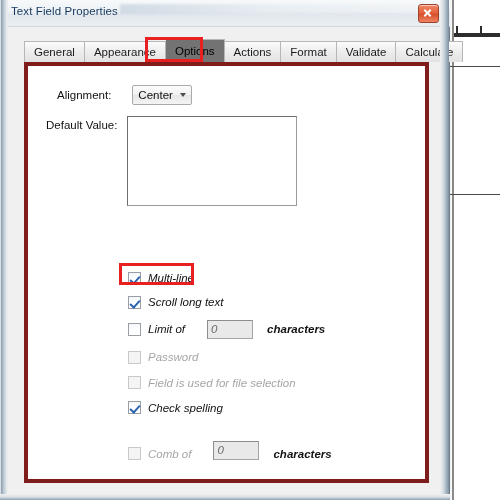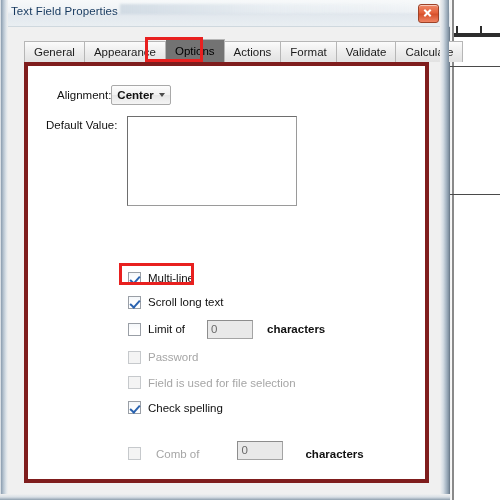--- a/index.html
+++ b/index.html
@@ -202,30 +202,30 @@
     top: 19px;
     display: flex;
     align-items: center;
   }
   .lbl {
     font-size: 11.5px;
     color: #111111;
     white-space: nowrap;
   }
   .combo {
+    margin-left: 21px;
     width: 60px;
     height: 20px;
     background: linear-gradient(to bottom, #fdfdfd 0%, #f1f1f1 48%, #e6e6e6 52%, #f4f4f4 100%);
     border: 1px solid #a9a9a9;
     border-radius: 2px;
     display: flex;
     align-items: center;
     box-sizing: border-box;
     cursor: pointer;
-    font-weight: bold;
   }
   .combo-value {
     flex: 1;
     font-size: 11.5px;
     color: #111111;
     padding-left: 5px;
     white-space: nowrap;
   }
   .combo-arrow {
     width: 16px;
@@ -259,20 +259,21 @@
     border-left-color: #6e6e6e;
     box-sizing: border-box;
     cursor: text;
   }
 
   
   .checklist {
     position: absolute;
     left: 100px;
     top: 200px;
+    font-style: italic;
   }
   .crow {
     display: flex;
     align-items: center;
     height: 24px;
   }
   .cbox {
     width: 13px;
     height: 13px;
     border: 1px solid #9a9fa6;
@@ -416,21 +417,21 @@
         <div class="crow" style="height:25px;">
           <span class="cbox disabled"></span>
           <span class="ctext disabled">Field is used for file selection</span>
         </div>
 
         <div class="crow" style="height:25px;">
           <span class="cbox checked"></span>
           <span class="ctext">Check spelling</span>
         </div>
 
-        <div class="crow" style="height:40px;align-items:flex-end;padding-bottom:4px;gap:8px;">
+        <div class="crow" style="height:40px;align-items:flex-end;padding-bottom:4px;">
           <span class="cbox disabled"></span>
           <span class="ctext disabled">Comb of</span>
           <span class="gap-sm"></span>
           <span class="numbox">0</span>
           <span class="trail">characters</span>
         </div>
 
       </div>
     </div>
 

